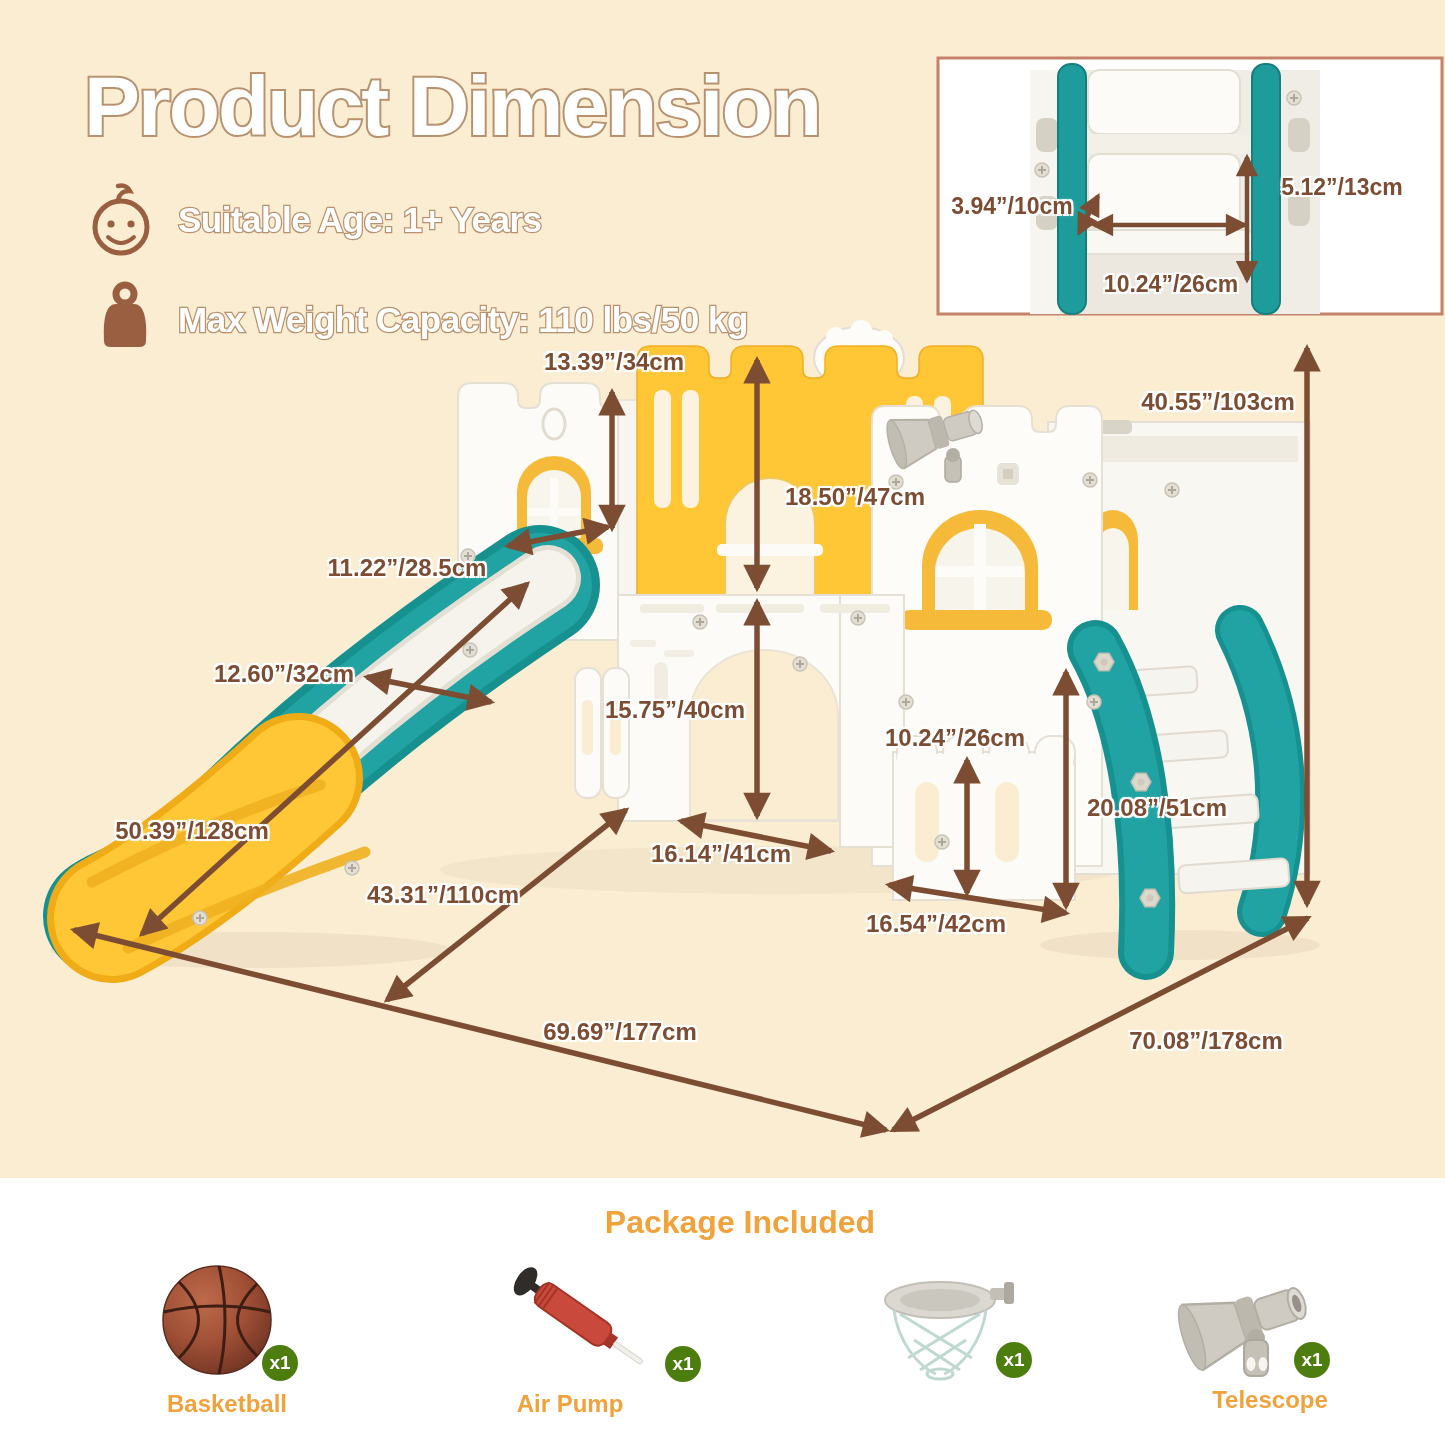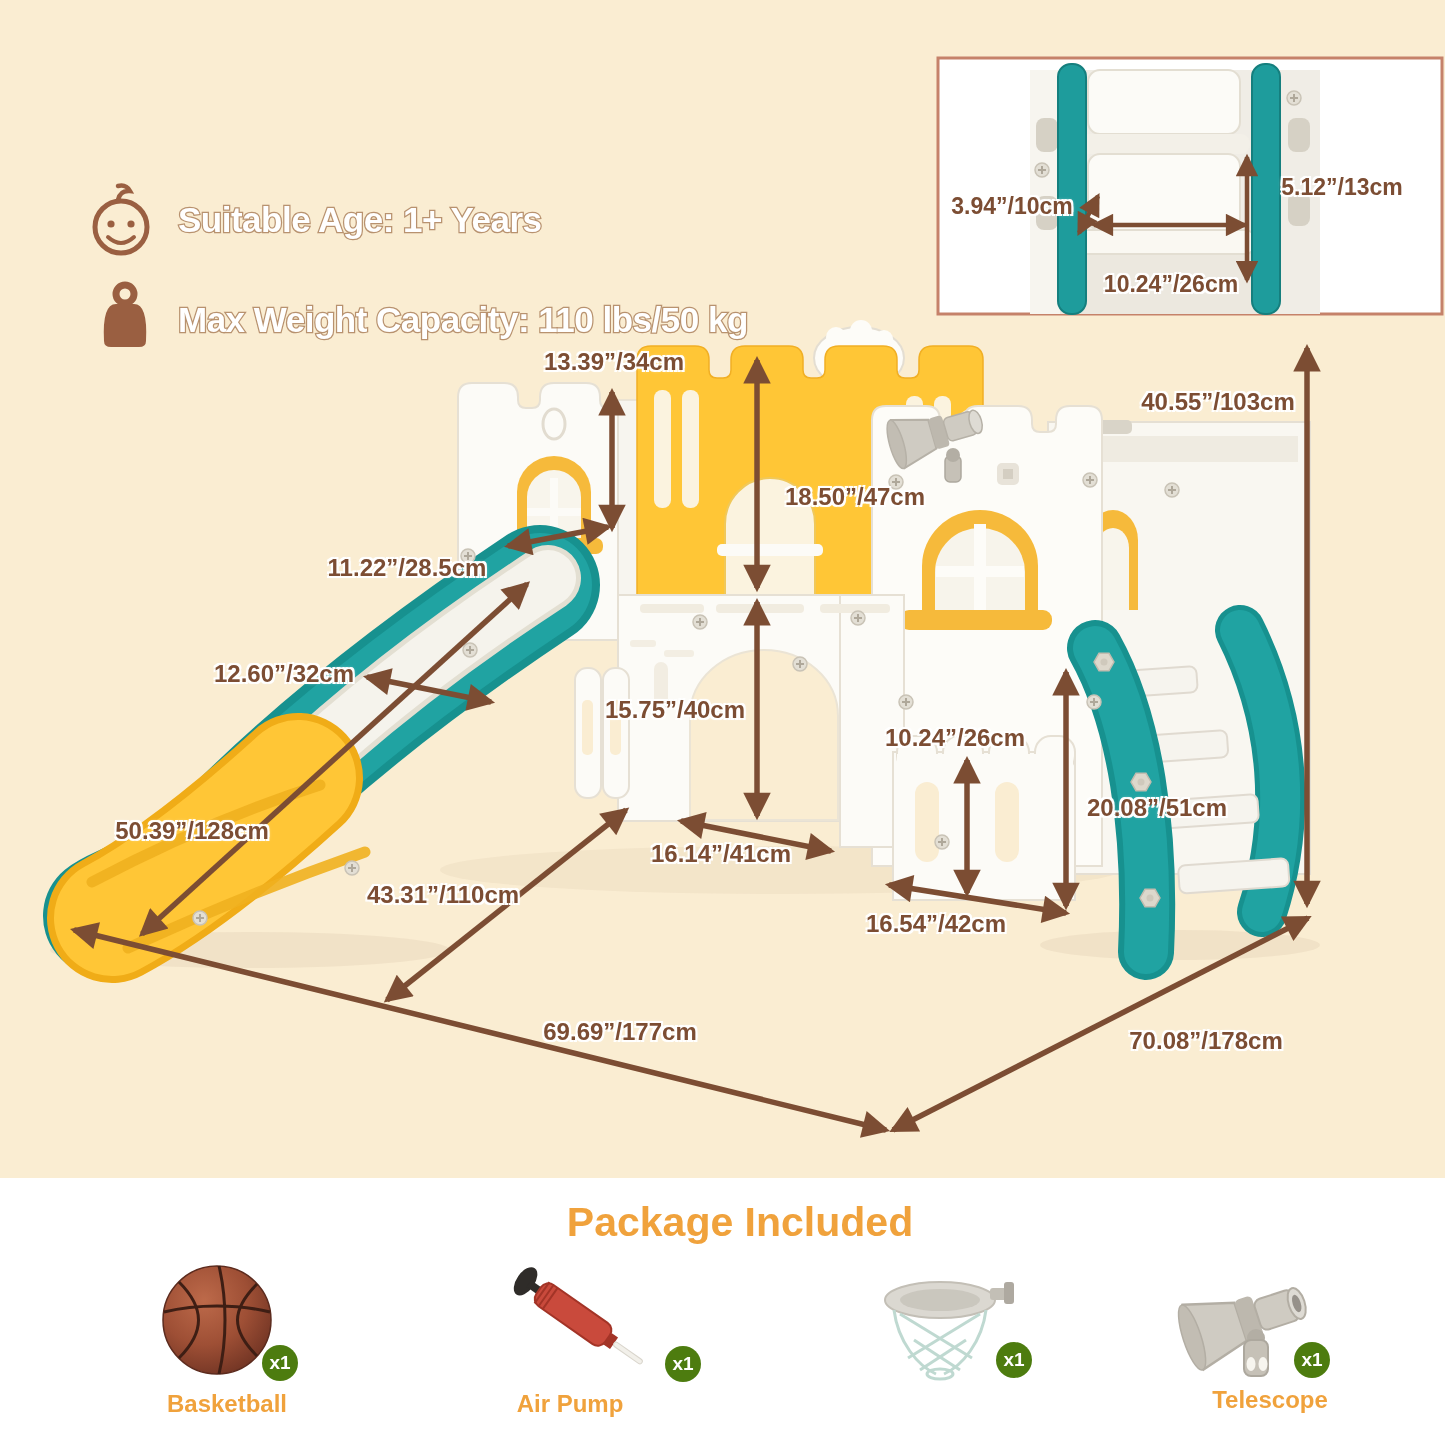--- a/index.html
+++ b/index.html
@@ -13,21 +13,21 @@
   .spec-text{font-size:35px;font-weight:bold;color:#FFFFFF;letter-spacing:-0.5px;
       -webkit-text-stroke:2.5px #B8926F;paint-order:stroke fill;}
   .spec-age{left:178px;top:200px;}
   .spec-weight{left:178px;top:300px;}
   .dim{position:absolute;transform:translate(-50%,-50%);font-size:24px;font-weight:bold;color:#7C4D33;
       white-space:nowrap;text-shadow:-2px -2px 0 #FFF,2px -2px 0 #FFF,-2px 2px 0 #FFF,2px 2px 0 #FFF,0 0 4px #FFF;}
   .dim-inset{font-size:23px;}
   
   .panel{position:absolute;left:0;top:1178px;width:1445px;height:267px;background:#FFFFFF;}
   .pkg-title{position:absolute;left:740px;top:1222px;transform:translate(-50%,-50%);
-      font-size:41px;font-weight:bold;color:#F0A23C;white-space:nowrap;text-align:center;}
+      font-size:32px;font-weight:bold;color:#F0A23C;white-space:nowrap;text-align:center;}
   .pkg-label{position:absolute;transform:translate(-50%,-50%);font-size:24px;font-weight:bold;
       color:#F0A23C;white-space:nowrap;}
   .badge{position:absolute;width:36px;height:36px;border-radius:50%;background:#4d7c0f;
       transform:translate(-50%,-50%);color:#FFF;font-size:19px;font-weight:bold;text-align:center;
       line-height:36px;}
   .pkg-icon{position:absolute;transform:translate(-50%,-50%);}
 </style>
 </head>
 <body>
 
@@ -243,20 +243,21 @@
       <line x1="74" y1="930" x2="886" y2="1130"></line>
       <line x1="893" y1="1130" x2="1308" y2="918"></line>
       <g stroke-width="4.5">
         <line x1="1247" y1="157" x2="1247" y2="280"></line>
         <line x1="1094" y1="225" x2="1245" y2="225"></line>
         <line x1="1079" y1="233" x2="1098" y2="196"></line>
       </g>
     </g>
   </svg>
 
+  <div class="ovl page-title">Product Dimension</div>
   <div class="ovl spec-text spec-age">Suitable Age: 1+ Years</div>
   <div class="ovl spec-text spec-weight">Max Weight Capacity: 110 lbs/50 kg</div>
 
   <div class="dim" style="left:614px;top:362px">13.39”/34cm</div>
   <div class="dim" style="left:855px;top:497px">18.50”/47cm</div>
   <div class="dim" style="left:1218px;top:402px">40.55”/103cm</div>
   <div class="dim" style="left:407px;top:568px">11.22”/28.5cm</div>
   <div class="dim" style="left:284px;top:674px">12.60”/32cm</div>
   <div class="dim" style="left:675px;top:710px">15.75”/40cm</div>
   <div class="dim" style="left:955px;top:738px">10.24”/26cm</div>

